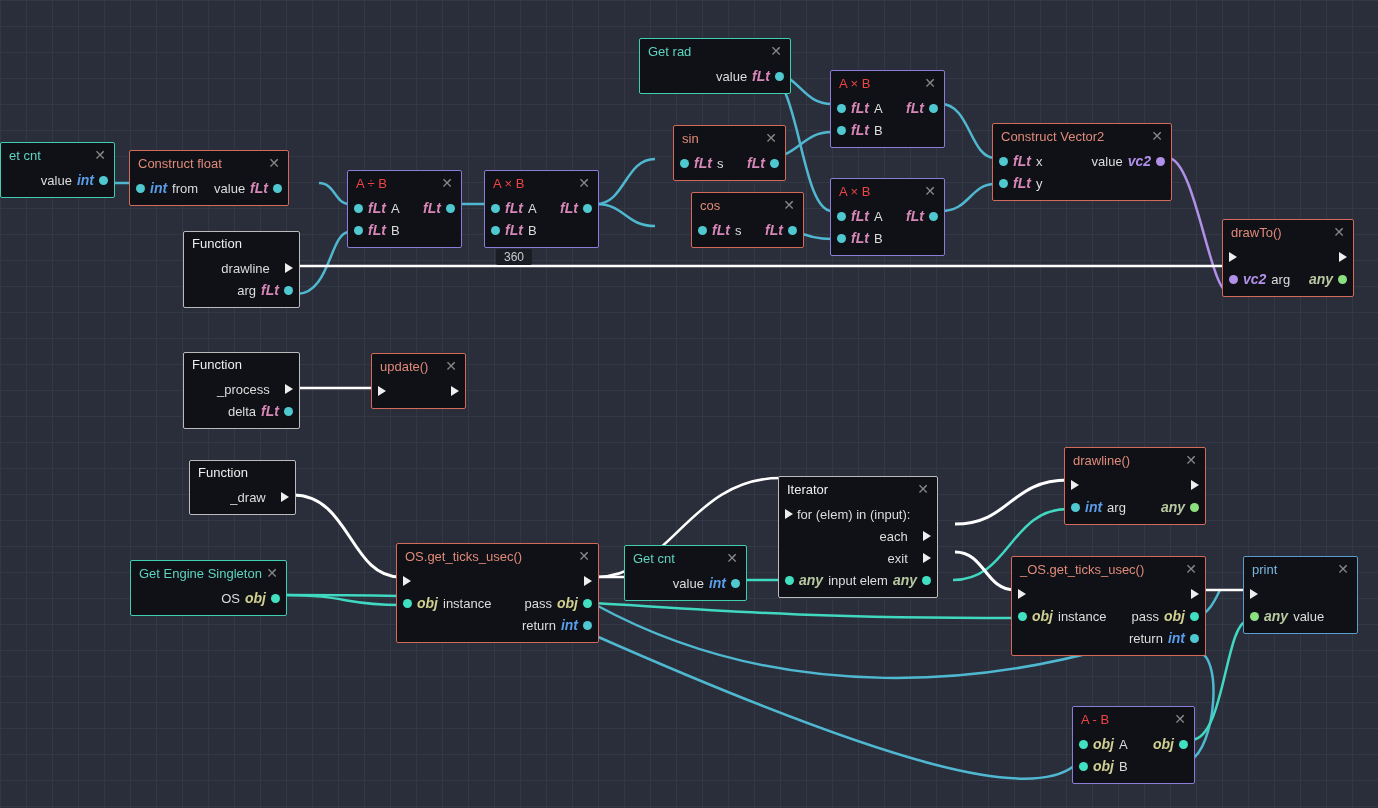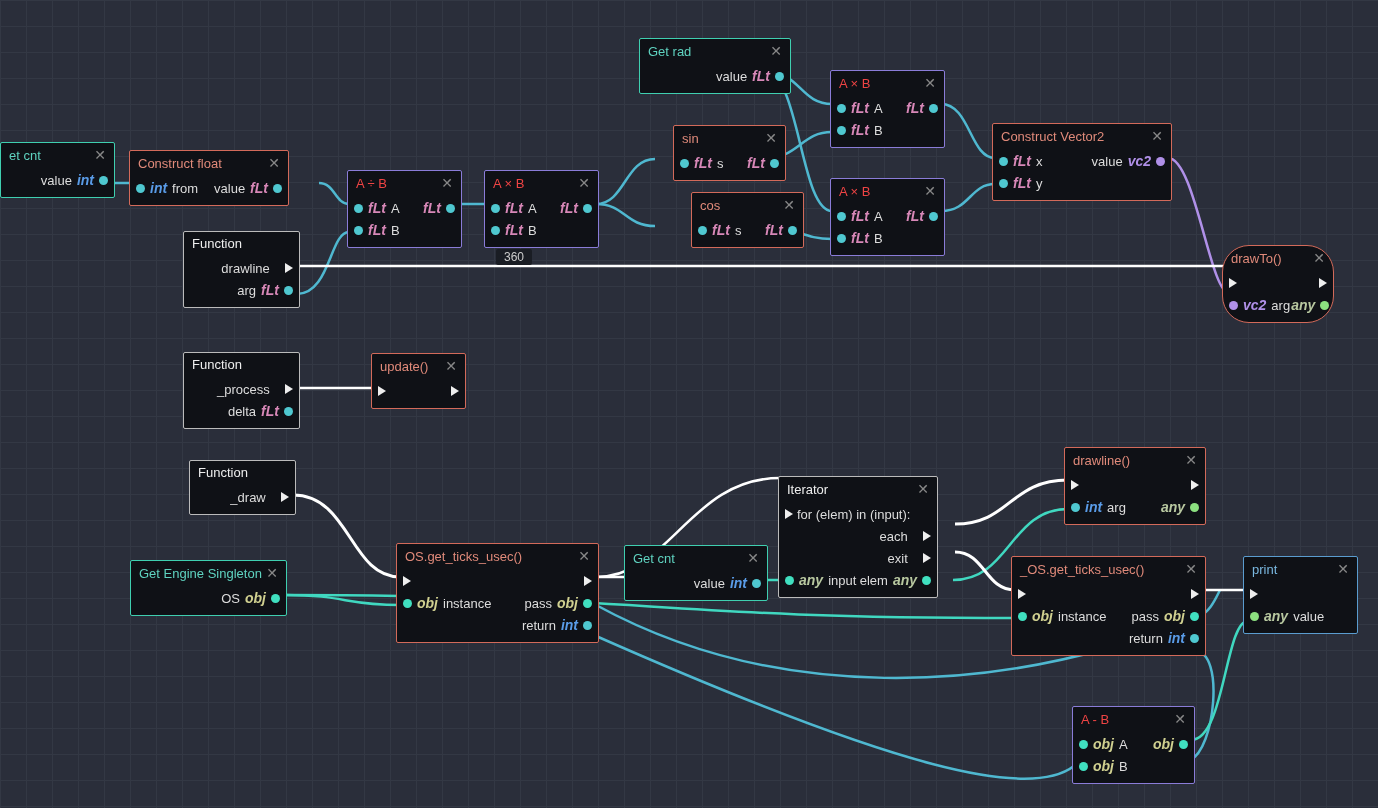--- a/index.html
+++ b/index.html
@@ -294,21 +294,21 @@
   <div class="row">
         <div class="pl">
           <span class="dot d-cyan"></span>
           <span class="tag t-flt">fLt</span>
           <span class="lbl">y</span>
         </div>
       </div>
  </div>
 </div>
 
-<div class="node nb-red" style="left:1222px;top:245px;width:112px;border-radius:27px;">
+<div class="node nb-red" style="left:1222px;top:219px;width:132px;">
  <div class="hdr c-red">
       <span class="ttl">drawTo()</span>
       <span class="x">✕</span>
     </div>
  <div class="body">
   <div class="row">
         <div class="pl">
           <span class="tri"></span>
         </div>
         <div class="pr">
@@ -445,21 +445,21 @@
         <span></span>
         <div class="pr">
           <span class="lbl">return</span>
           <span class="tag t-int">int</span>
           <span class="dot d-cyan"></span>
         </div>
       </div>
  </div>
 </div>
 
-<div class="node nb-teal" style="left:624px;top:545px;width:144px;">
+<div class="node nb-teal" style="left:624px;top:545px;width:123px;">
  <div class="hdr c-teal">
       <span class="ttl">Get cnt</span>
       <span class="x">✕</span>
     </div>
  <div class="body">
       <div class="row">
         <span></span>
         <div class="pr">
           <span class="lbl">value</span>
           <span class="tag t-int">int</span>

